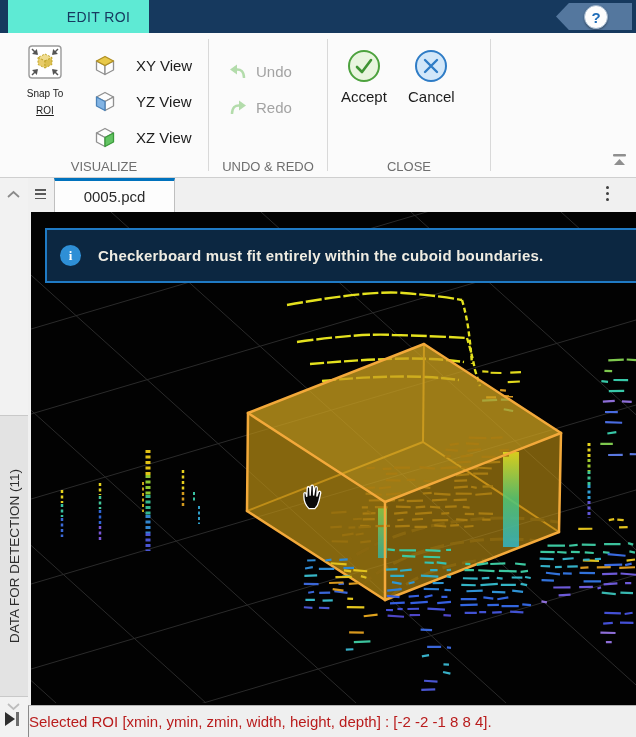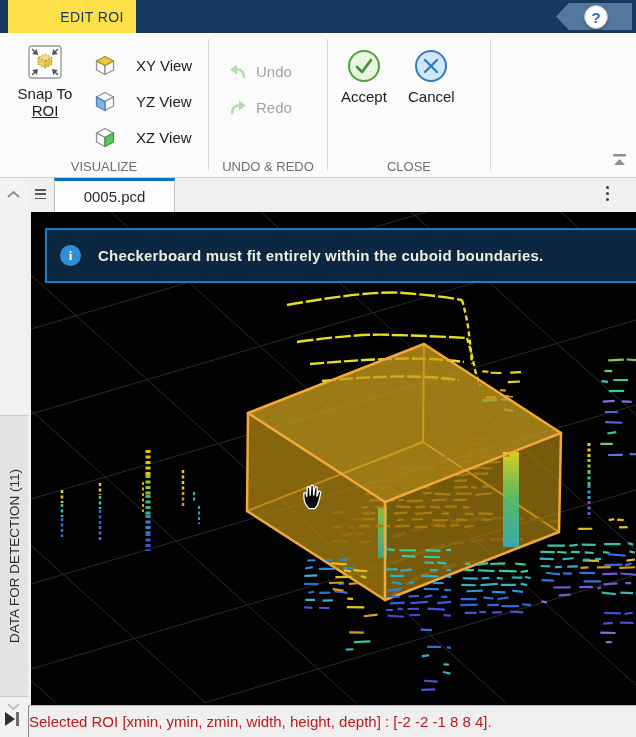--- a/index.html
+++ b/index.html
@@ -2,35 +2,35 @@
 <html><head>
 <meta charset="utf-8">
 <style>
   html,body{margin:0;padding:0;background:#222;}
   *{box-sizing:border-box;}
   .canvas{position:relative;width:636px;height:737px;overflow:hidden;
     font-family:"Liberation Sans",sans-serif;background:#f0f0f0;cursor:default;}
 
   
   .titlebar{position:absolute;left:0;top:0;width:636px;height:33px;background:#16395e;}
-  .app-tab{position:absolute;left:8px;top:0;width:128px;height:33px;background:#fde047;
+  .app-tab{position:absolute;left:8px;top:0;width:141px;height:33px;background:#5eead4;
     display:flex;align-items:center;justify-content:center;
     font-size:14px;color:#173a60;letter-spacing:.4px;padding-left:40px;}
   .help-wrap{position:absolute;left:556px;top:3px;width:76px;height:27px;background:#54779e;
     clip-path:polygon(0 50%,17% 0,100% 0,100% 100%,17% 100%);}
   .help-circle{position:absolute;left:584px;top:5px;width:24px;height:24px;border-radius:50%;
     background:#fdfdfd;border:1px solid #9db4cc;display:flex;align-items:center;justify-content:center;
     font-size:15px;font-weight:bold;color:#1e6cb8;box-shadow:0 1px 2px rgba(0,0,0,.35);}
 
   
   .ribbon{position:absolute;left:0;top:33px;width:636px;height:145px;background:#fbfbfb;
     border-bottom:1px solid #cfcfcf;}
   .rdiv{position:absolute;top:6px;height:132px;width:1px;background:#d9d9d9;}
   .snap-btn{position:absolute;left:8px;top:12px;width:74px;display:flex;flex-direction:column;align-items:center;cursor:pointer;}
-  .snap-btn .lbl{font-size:15px;color:#1c1c1c;line-height:17px;text-align:center;margin-top:6px;}
+  .snap-btn .lbl{font-size:10px;color:#1c1c1c;line-height:17px;text-align:center;margin-top:6px;}
   .view-row{position:absolute;left:94px;height:36px;display:flex;align-items:center;gap:20px;cursor:pointer;}
   .view-row .lbl{font-size:15px;color:#1c1c1c;}
   .ur-row{position:absolute;left:228px;height:32px;display:flex;align-items:center;gap:8px;}
   .ur-row .lbl{font-size:15px;color:#a3a3a3;}
   .close-btn{position:absolute;top:16px;display:flex;flex-direction:column;align-items:center;cursor:pointer;}
   .close-btn .lbl{font-size:15px;color:#1c1c1c;margin-top:5px;}
   .sec-lbl{position:absolute;top:126px;font-size:13px;color:#6e6e6e;text-align:center;}
   .collapse-ic{position:absolute;left:611px;top:118px;width:20px;height:20px;cursor:pointer;}
 
   

